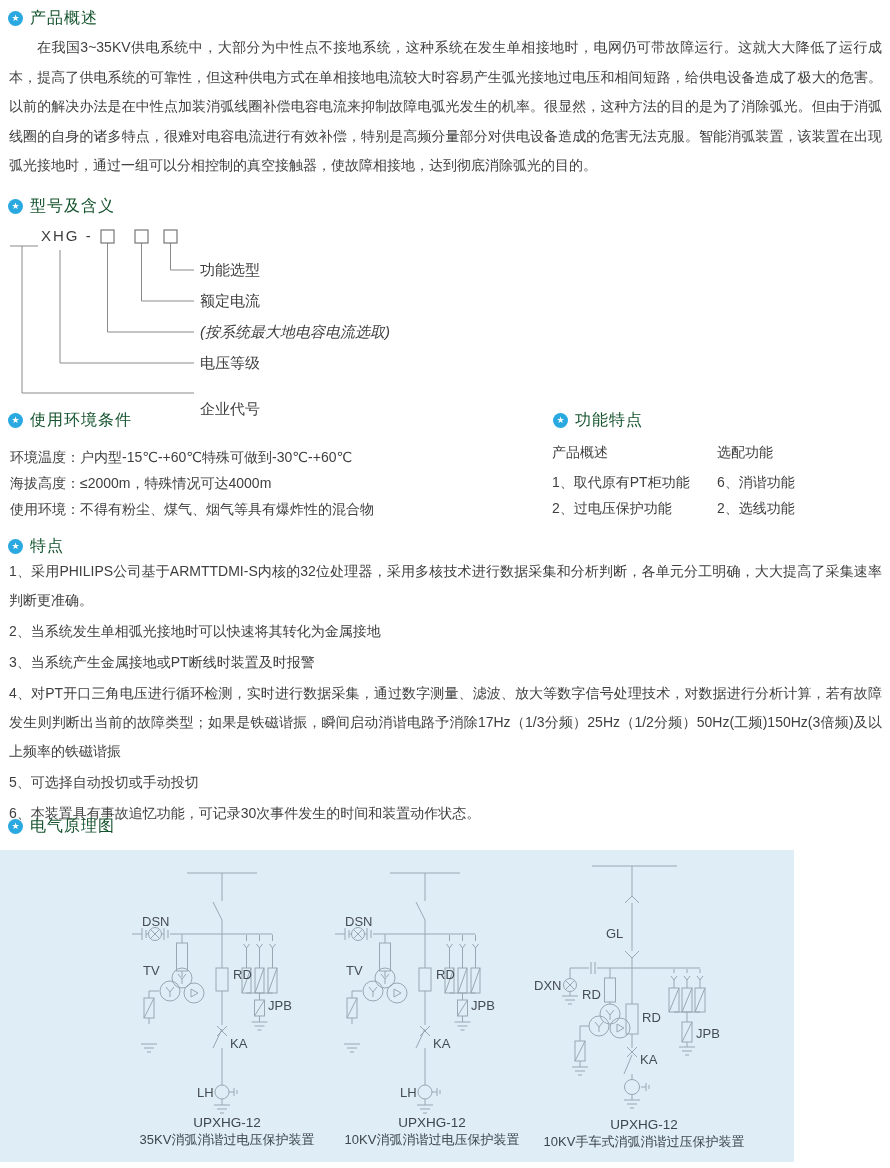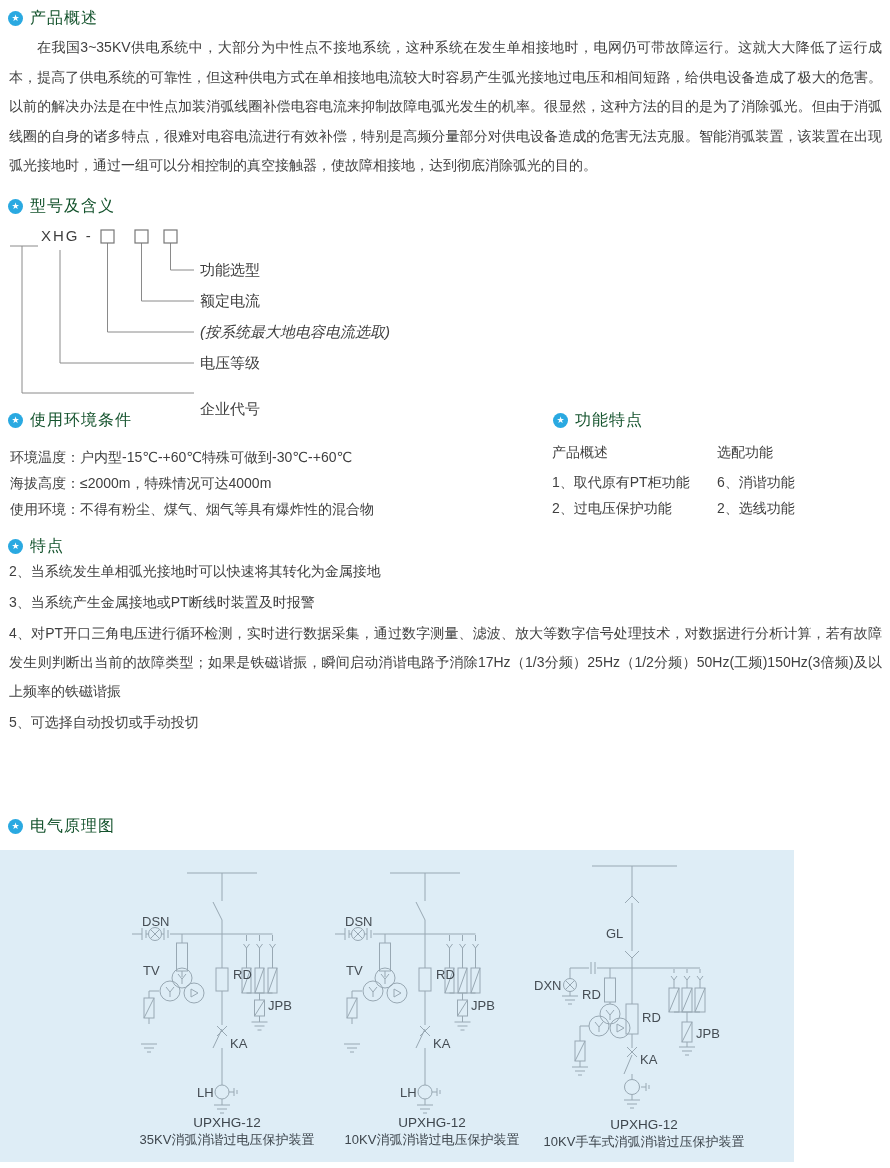--- a/index.html
+++ b/index.html
@@ -90,24 +90,26 @@
       <div class="func-item">6、消谐功能</div>
       <div class="func-item">2、选线功能</div>
     </div>
   </div>
 
   <div class="sec-header" style="left:8px;top:536px;">
     <span class="badge">★</span>
     <span class="sec-title">特点</span>
   </div>
   <div style="position:absolute;left:9px;top:557px;width:873px;">
+    <p class="feat-item">1、采用PHILIPS公司基于ARMTTDMI-S内核的32位处理器，采用多核技术进行数据采集和分析判断，各单元分工明确，大大提高了采集速率判断更准确。</p>
     <p class="feat-item">2、当系统发生单相弧光接地时可以快速将其转化为金属接地</p>
     <p class="feat-item">3、当系统产生金属接地或PT断线时装置及时报警</p>
     <p class="feat-item">4、对PT开口三角电压进行循环检测，实时进行数据采集，通过数字测量、滤波、放大等数字信号处理技术，对数据进行分析计算，若有故障发生则判断出当前的故障类型；如果是铁磁谐振，瞬间启动消谐电路予消除17Hz（1/3分频）25Hz（1/2分频）50Hz(工频)150Hz(3倍频)及以上频率的铁磁谐振</p>
     <p class="feat-item">5、可选择自动投切或手动投切</p>
+    <p class="feat-item">6、本装置具有事故追忆功能，可记录30次事件发生的时间和装置动作状态。</p>
   </div>
 
   <div class="sec-header" style="left:8px;top:816px;">
     <span class="badge">★</span>
     <span class="sec-title">电气原理图</span>
   </div>
 
   <div class="panel" style="left:0;top:850px;width:794px;height:312px;">
 
     <div class="circuit" style="left:112px;top:8px;">

